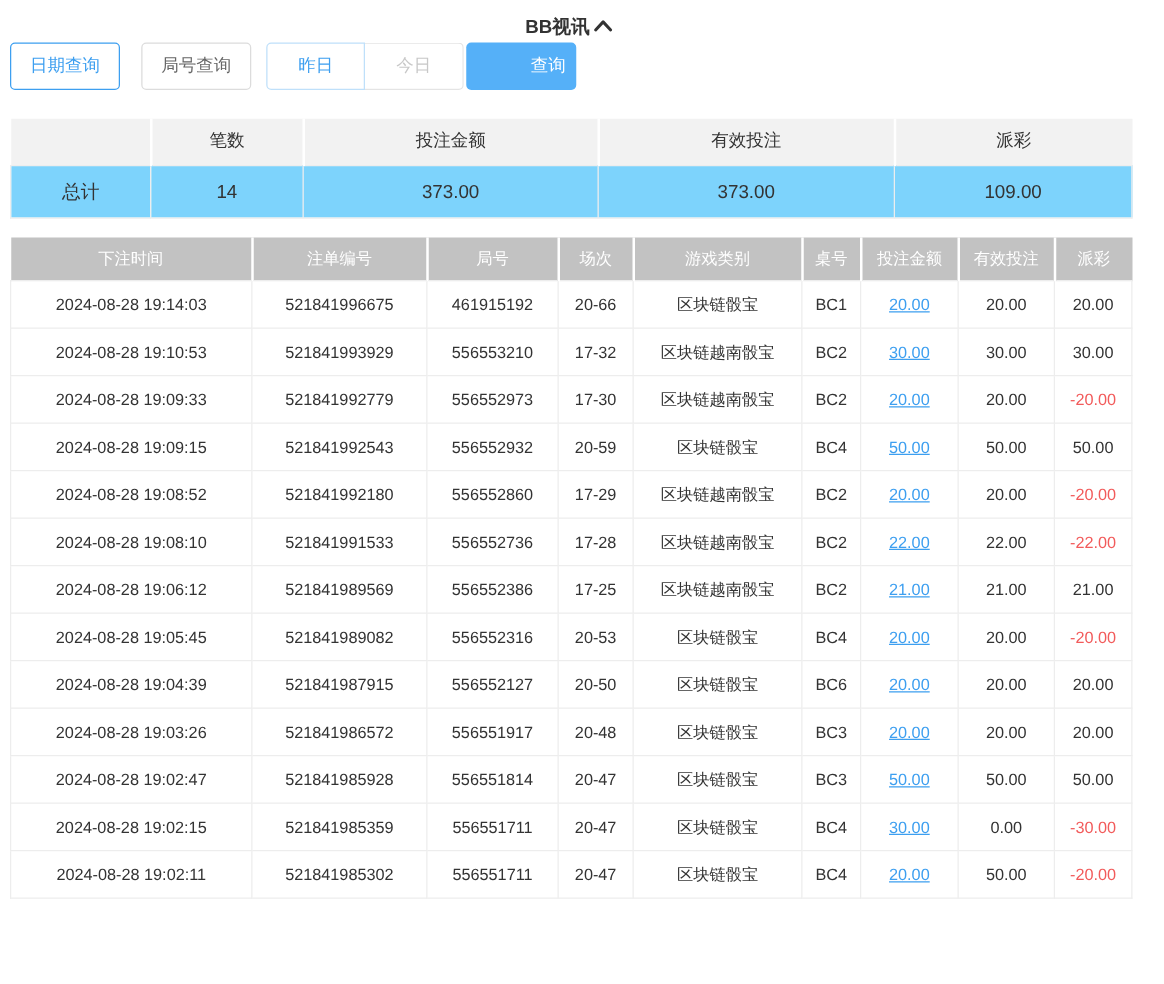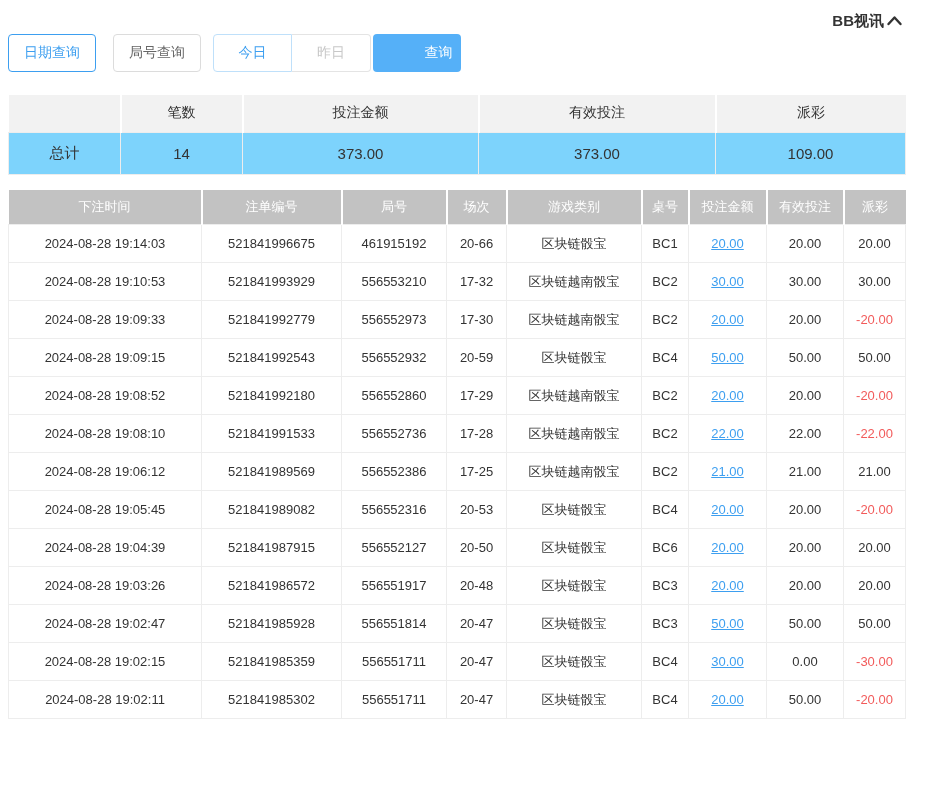--- a/index.html
+++ b/index.html
@@ -5,21 +5,21 @@
   * { margin:0; padding:0; box-sizing:border-box; }
   html,body { background:#fff; }
   body {
     width:931px; height:787px;
     font-family:"Liberation Sans","DejaVu Sans",sans-serif;
     color:#333;
   }
   .page { padding:8px 0 0 8px; width:915px; }
 
   
-  .panel-header { display:flex; justify-content:flex-end; align-items:center; height:26px; width:897px; }
+  .panel-header { display:flex; justify-content:center; align-items:center; height:26px; width:897px; }
   .panel-title { font-size:15px; font-weight:bold; color:#333; }
   .collapse-btn { display:inline-flex; align-items:center; cursor:pointer; padding:2px; }
 
   
   .filter-bar { display:flex; align-items:center; }
   .btn {
     height:38px; border-radius:4px; background:#fff;
     font-size:14px; cursor:pointer;
     font-family:inherit;
     padding-left:43px;
@@ -88,22 +88,22 @@
             <polyline points="2.5,10 8.5,3.5 14.5,10"></polyline>
           </svg>
       </span>
     </span>
   </div>
 
   <div class="filter-bar">
     <button class="btn outline-blue">日期查询</button>
     <button class="btn outline-gray">局号查询</button>
     <div class="btn-group">
+      <button>昨日</button>
       <button>今日</button>
-      <button>昨日</button>
     </div>
     <button class="btn primary">查询</button>
   </div>
 
   <table class="summary-table">
     <colgroup>
         <col style="width:112px">
         <col style="width:122px">
         <col style="width:236px">
         <col style="width:237px">

